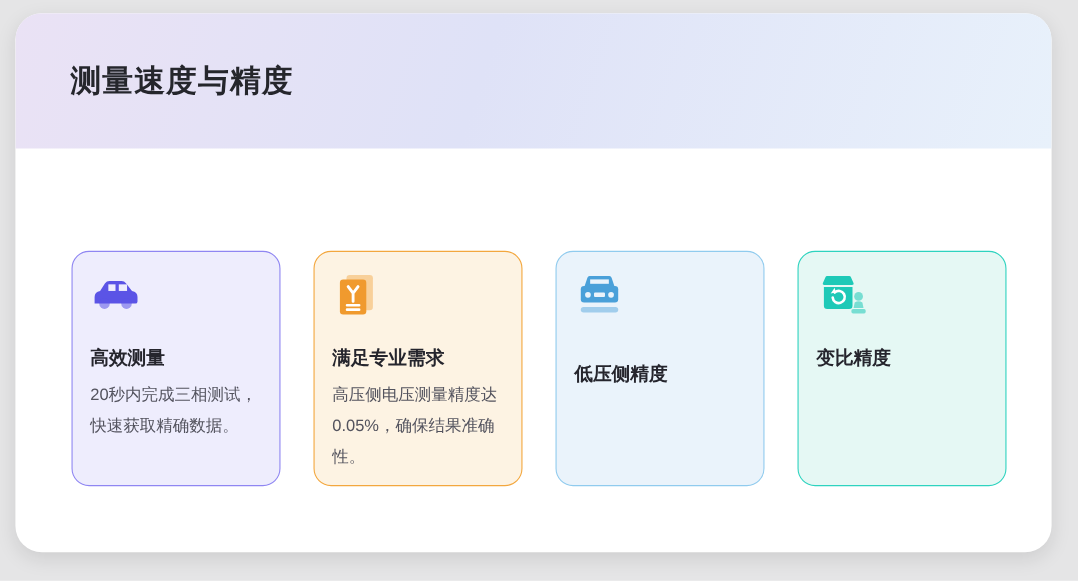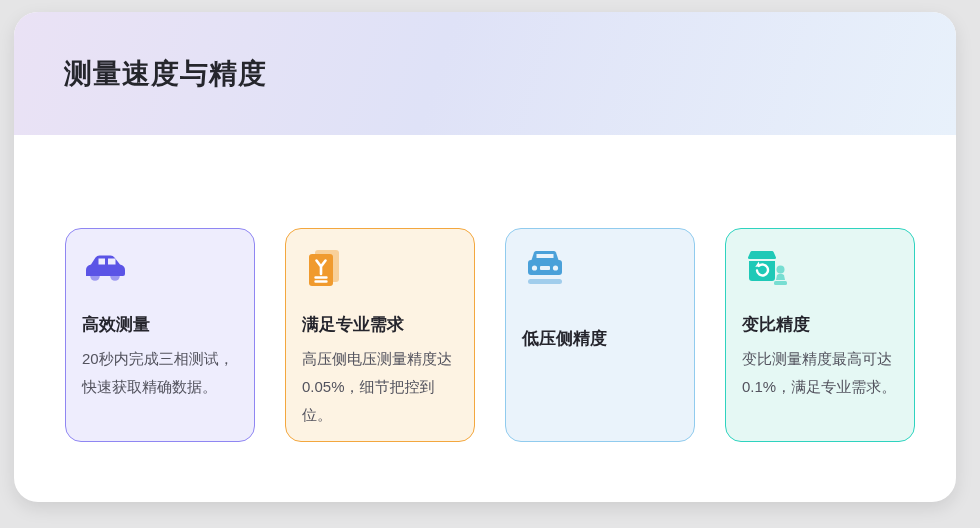--- a/index.html
+++ b/index.html
@@ -84,21 +84,21 @@
     </div>
 
     <div class="card" style="--accent: #f09a2e; --border: #f3a73e; --bg: #fdf3e3;">
       <svg class="icon" viewBox="0 0 46 40">
         <rect x="13" y="2" width="24" height="32" rx="3" fill="currentColor" opacity="0.4"></rect>
         <rect x="7" y="6" width="24" height="32" rx="3" fill="currentColor"></rect>
         <path d="M14.5 12.5 L19 18.5 M23.5 12.5 L19 18.5 L19 26" stroke="#ffffff" stroke-width="2.6" fill="none" stroke-linecap="round"></path>
         <path d="M13.5 29.5 H24.5 M13.5 33.5 H24.5" stroke="#ffffff" stroke-width="2.4" stroke-linecap="round"></path>
       </svg>
       <div class="card-title">满足专业需求</div>
-      <div class="card-desc">高压侧电压测量精度达0.05%，细节把控到位。</div>
+      <div class="card-desc">高压侧电压测量精度达0.05%，确保结果准确性。</div>
     </div>
 
     <div class="card offset-title" style="--accent: #4aa0d9; --border: #90cbee; --bg: #eaf3fb;">
       <svg class="icon" viewBox="0 0 46 40">
         <path fill="currentColor" d="M14 3 Q12.5 3 12 4.5 L9.5 12 H36.5 L34 4.5 Q33.5 3 32 3 Z"></path>
         <rect x="14.5" y="6" width="17" height="4" fill="var(--bg)"></rect>
         <rect x="6" y="12" width="34" height="15" rx="3" fill="currentColor"></rect>
         <circle cx="12.5" cy="20" r="2.6" fill="var(--bg)"></circle>
         <circle cx="33.5" cy="20" r="2.6" fill="var(--bg)"></circle>
         <rect x="18" y="18" width="10" height="4" rx="1" fill="var(--bg)"></rect>
@@ -113,17 +113,16 @@
         <path fill="currentColor" d="M7 13 H33 V30 Q33 33 30 33 H10 Q7 33 7 30 Z"></path>
         <path d="M15 22.5 a5.5 5.5 0 1 0 1.8-4.6" stroke="#ffffff" stroke-width="2.4" fill="none" stroke-linecap="round"></path>
         <path d="M13.2 18.9 l4.6-0.9 -1-4.4 Z" fill="#ffffff"></path>
         <g fill="currentColor" opacity="0.55">
           <circle cx="38.5" cy="21.5" r="4"></circle>
           <path d="M35 27 Q38.5 24.5 42 27 L43 32 H34 Z"></path>
           <rect x="32" y="33" width="13" height="4" rx="1.5"></rect>
         </g>
       </svg>
       <div class="card-title">变比精度</div>
-      <div class="card-desc">变比测量精度最高可达0.1%，满足专业需求。</div>
     </div>
 
   </div>
 </div>
 
 </body></html>

